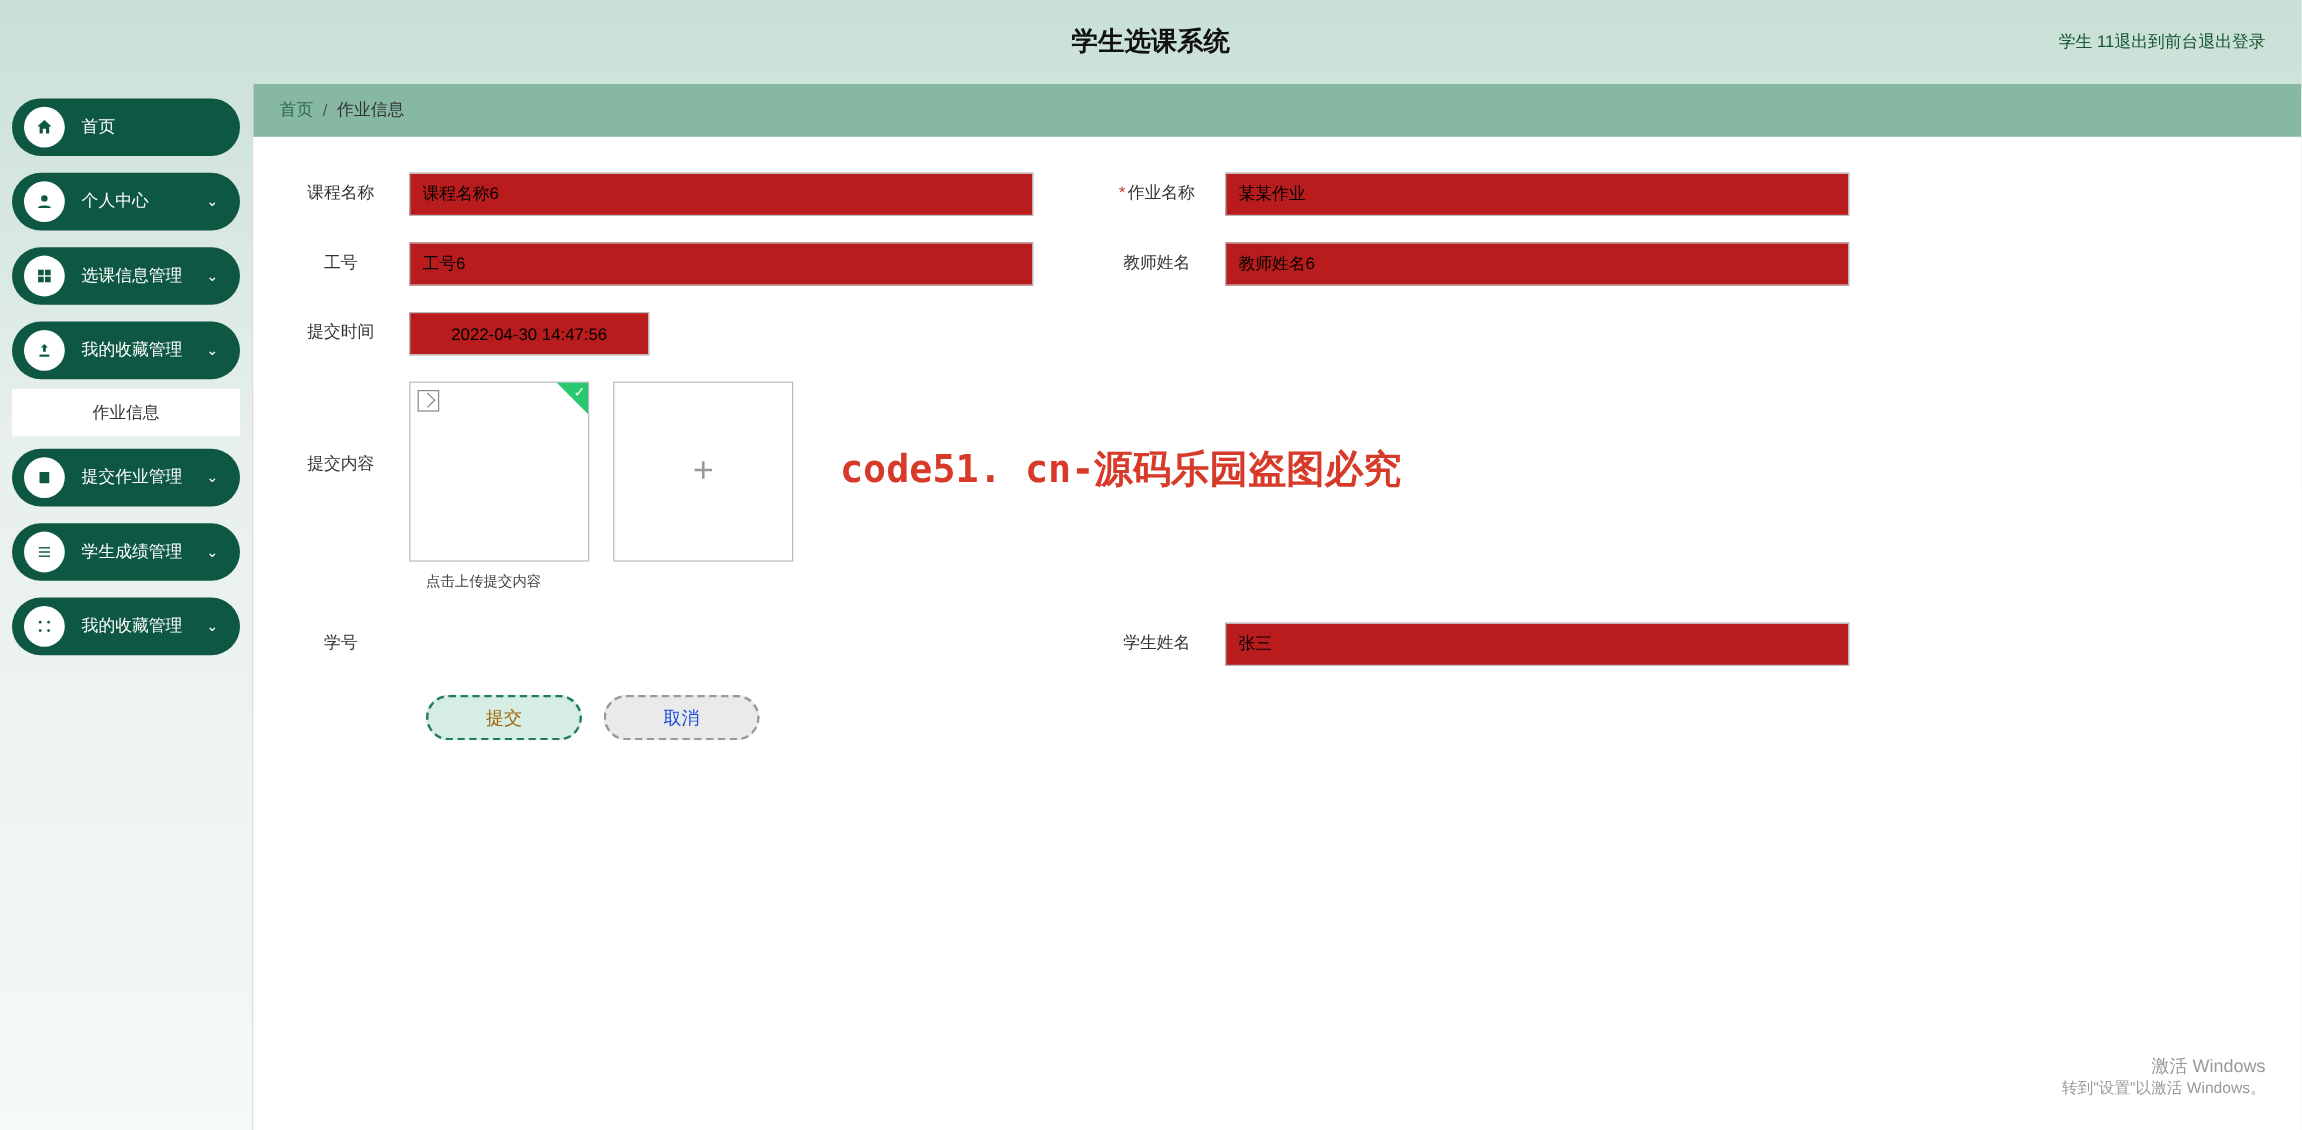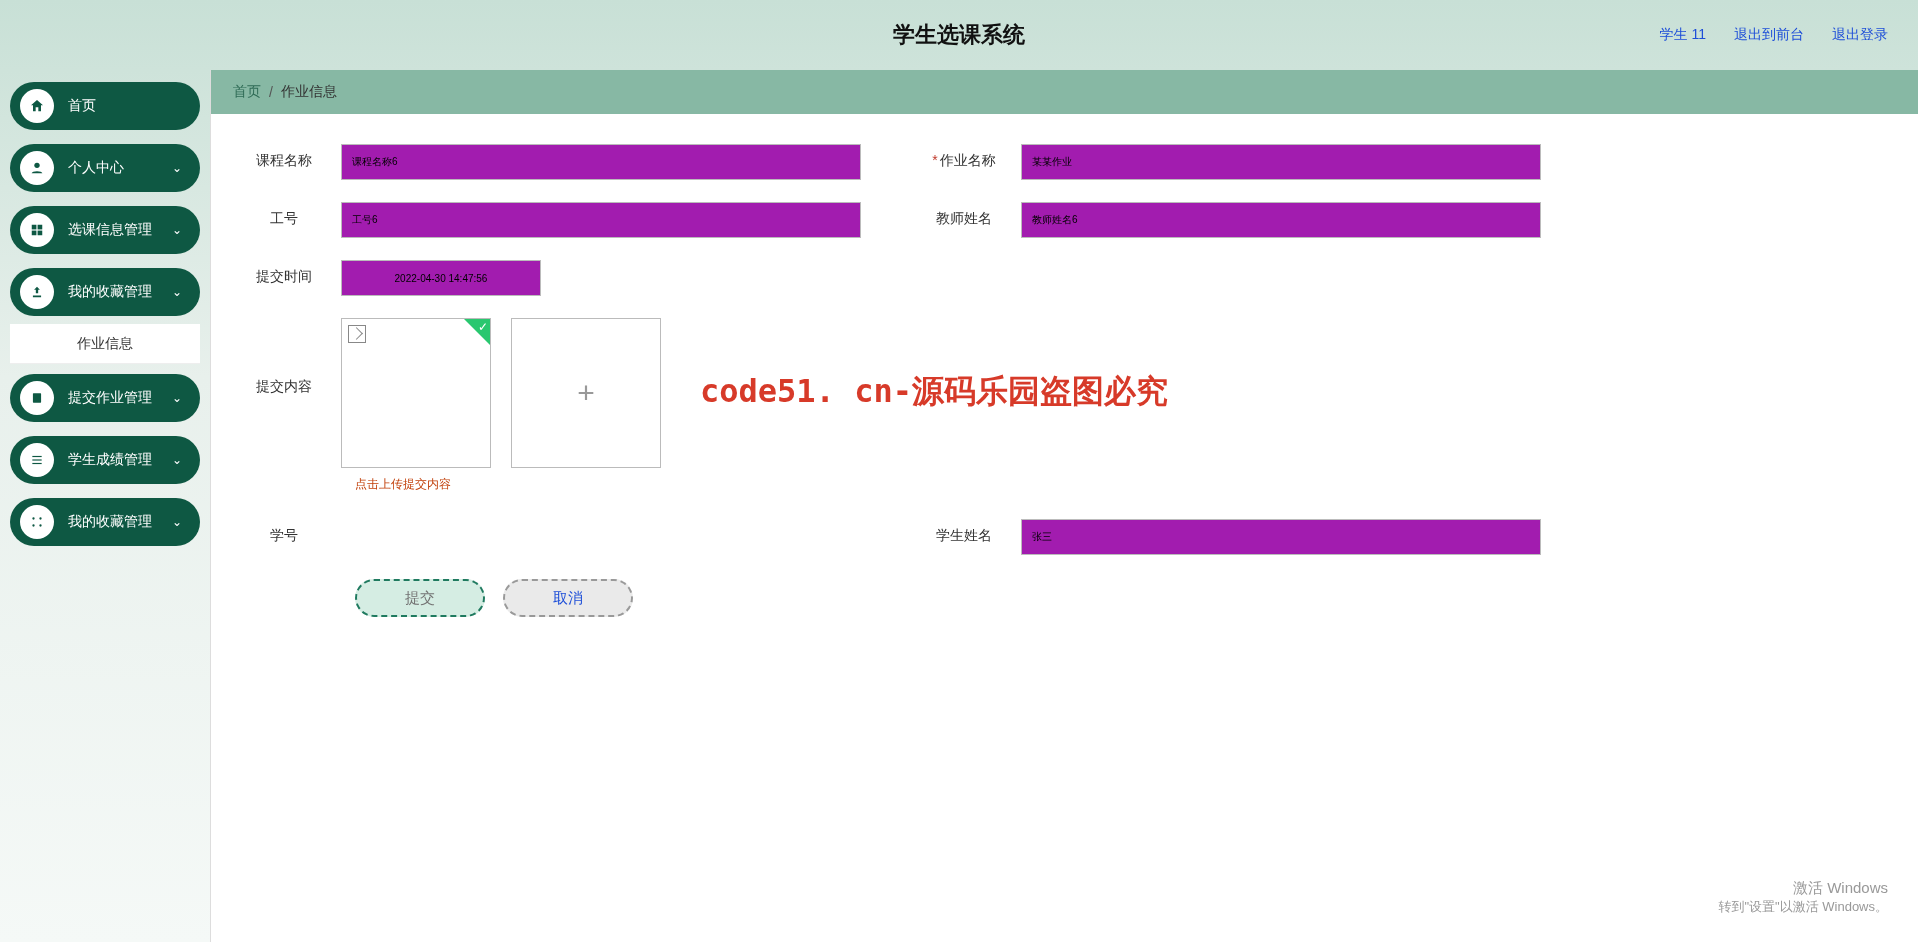--- a/index.html
+++ b/index.html
@@ -1,20 +1,20 @@
 <!DOCTYPE html>
 <html><head>
 <meta charset="utf-8">
 <style>
 * { box-sizing: border-box; margin: 0; padding: 0; }
 body { font-family: "Microsoft YaHei", sans-serif; background: linear-gradient(to bottom, #c8e0d6 0%, #e8f0ec 40%, #f5f9f7 100%); width: 1918px; height: 942px; overflow: hidden; font-size: 14px; color: #333; }
 
 .header { height: 70px; display: flex; align-items: center; justify-content: center; position: relative; }
 .header-title { font-size: 22px; font-weight: bold; color: #111; }
-.header-links { position: absolute; right: 30px; display: flex; gap: 28px; font-size: 14px; color: #1d4ed8; }
+.header-links { position: absolute; right: 30px; display: flex; font-size: 14px; color: #14532d; }
 .header-links span { cursor: pointer; }
 
 .container { display: flex; height: calc(942px - 55px); }
 .sidebar { width: 210px; padding: 12px 10px; }
 .nav-item { background: #0e5843; color: #fff; border-radius: 28px; height: 48px; display: flex; align-items: center; padding-left: 10px; margin-bottom: 14px; cursor: pointer; position: relative; }
 .nav-icon-wrap { width: 34px; height: 34px; border-radius: 50%; background: #fff; display: flex; align-items: center; justify-content: center; margin-right: 14px; color: #0e5843; }
 .nav-label { font-size: 14px; }
 .nav-chev { position: absolute; right: 18px; font-size: 12px; }
 .sub-item { background: #fff; color: #333; height: 40px; display: flex; align-items: center; justify-content: center; font-size: 14px; border-bottom: 1px solid #eee; margin-bottom: 10px; margin-top: -6px; cursor: pointer; }
 
@@ -22,32 +22,32 @@
 .breadcrumb { background: #87b8a4; height: 44px; display: flex; align-items: center; padding: 0 22px; color: #2f6b56; font-size: 14px; }
 .breadcrumb .bc-current { color: #333; }
 .breadcrumb .sep { margin: 0 8px; color: #555; }
 
 .form-area { padding: 30px 30px 0 30px; }
 .form-row { display: flex; gap: 60px; margin-bottom: 22px; }
 .form-cell { display: flex; align-items: flex-start; }
 .form-cell.half { width: 620px; }
 .label { width: 100px; text-align: center; padding-right: 14px; font-size: 14px; color: #333; padding-top: 8px; }
 .req { color: #c0392b; margin-right: 2px; }
-.input { flex: 1; height: 36px; border: 1px solid #bbb; padding: 16px 10px; font-size: 10px; background: #a21caf; outline: none; }
+.input { flex: 1; height: 36px; border: 1px solid #bbb; padding: 16px 10px; font-size: 14px; background: #b91c1c; outline: none; }
 .input.date { max-width: 200px; text-align: center; }
 .upload-row { display: flex; gap: 20px; padding-left: 0; }
 .upload-box { width: 150px; height: 150px; border: 1px solid #bbb; background: #fff; position: relative; display: flex; align-items: center; justify-content: center; color: #999; font-size: 30px; }
 .upload-box .corner { position: absolute; top: 0; right: 0; width: 0; height: 0; border-left: 26px solid transparent; border-top: 26px solid #29c76f; }
 .upload-box .corner-check { position: absolute; top: 1px; right: 2px; color: #fff; font-size: 12px; }
 .broken-img { position: absolute; top: 6px; left: 6px; width: 18px; height: 18px; border: 1px solid #888; }
 .broken-img::before { content: ""; position: absolute; top: 3px; left: 3px; width: 8px; height: 8px; border-top: 1px solid #888; border-right: 1px solid #888; transform: rotate(45deg); }
-.upload-hint { font-size: 12px; color: #c2410c; margin-top: 8px; margin-left: 114px; }
+.upload-hint { font-size: 12px; color: #404040; margin-top: 8px; margin-left: 114px; }
 
 .btn-row { display: flex; gap: 18px; margin-left: 114px; margin-top: 24px; }
-.btn { width: 130px; height: 38px; border-radius: 22px; border: 2px dashed #1f7a5f; background: #d5ede3; color: #737373; font-size: 15px; cursor: pointer; }
+.btn { width: 130px; height: 38px; border-radius: 22px; border: 2px dashed #1f7a5f; background: #d5ede3; color: #a16207; font-size: 15px; cursor: pointer; }
 .btn.cancel { border-color: #999; background: #eaeaea; color: #1d4ed8; }
 
 .watermark-center { position: absolute; top: 370px; left: 700px; font-size: 32px; color: #d73a29; font-weight: bold; pointer-events: none; font-family: "SimSun", monospace; }
 .activate { position: absolute; bottom: 26px; right: 30px; color: #999; font-size: 15px; text-align: right; }
 .activate .sub { font-size: 13px; }
 </style>
 </head>
 <body>
 
 <div class="header">

